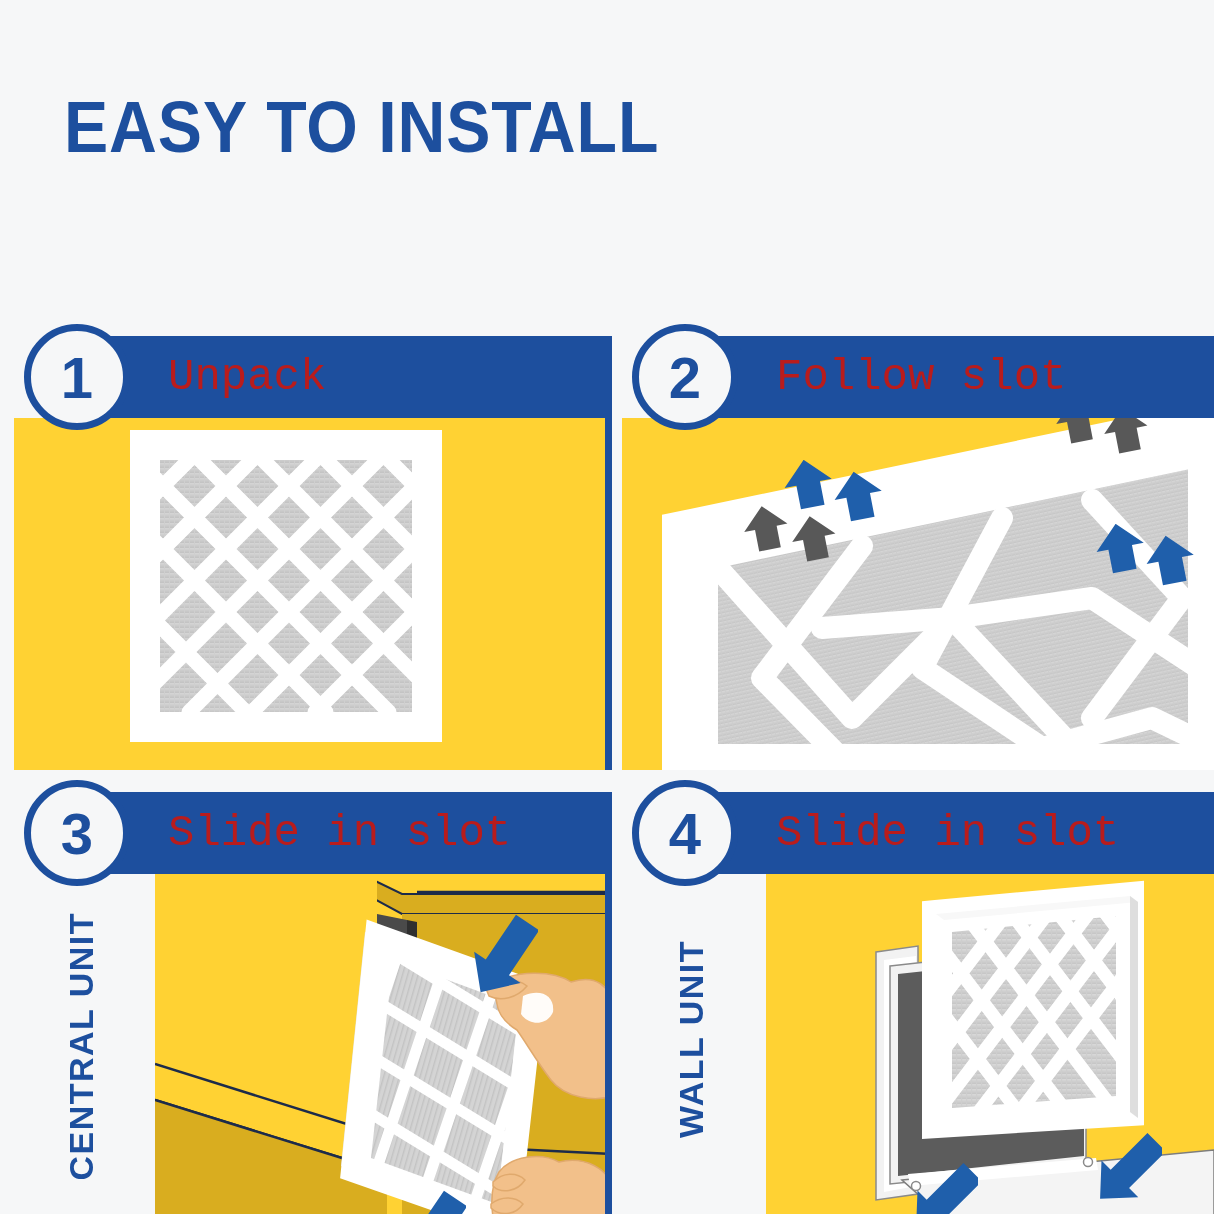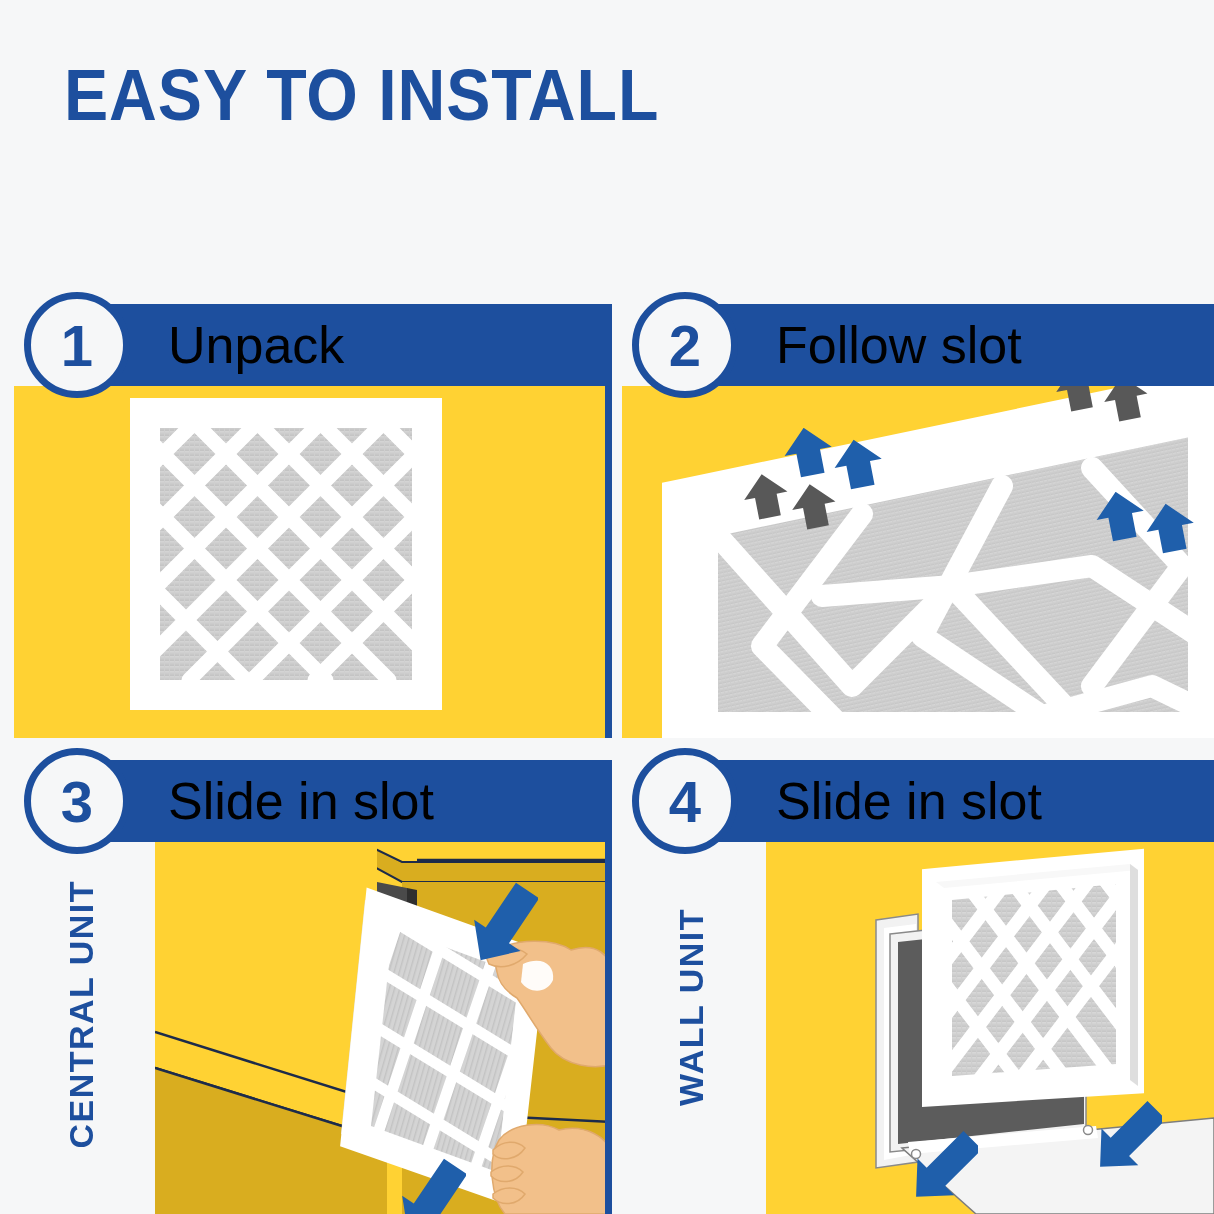--- a/index.html
+++ b/index.html
@@ -3,21 +3,21 @@
 <meta charset="utf-8">
 <style>
   html,body{margin:0;padding:0;}
   body{
     width:1214px;height:1214px;
     background:#f6f7f8;
     font-family:"Liberation Sans", sans-serif;
     overflow:hidden;
     position:relative;
   }
-  .root{position:absolute;inset:0;}
+  .root{position:absolute;inset:0;margin-top:32px;}
 
   
   #page-title{
     position:absolute;
     left:64px; top:54px;
     font-size:72px;
     font-weight:bold;
     letter-spacing:1px;
     color:#1d4f9e;
     font-family:"Liberation Sans", sans-serif;
@@ -30,25 +30,25 @@
   .panel{position:absolute;}
 
   
   .hdr-bar{
     position:absolute;
     background:#1d4f9e;
     height:82px;
   }
   .hdr-label{
     position:absolute;
-    color:#000000;
-    font-size:52px;
+    color:#b91c1c;
+    font-size:44px;
     line-height:82px;
     white-space:nowrap;
-    font-family:Liberation Sans, sans-serif;
+    font-family:Liberation Mono, monospace;
   }
   .step-circle{
     position:absolute;
     width:106px;height:106px;
     border-radius:50%;
     background:#f6f7f8;
     border:7px solid #1d4f9e;
     box-sizing:border-box;
     color:#1d4f9e;
     font-size:58px;

